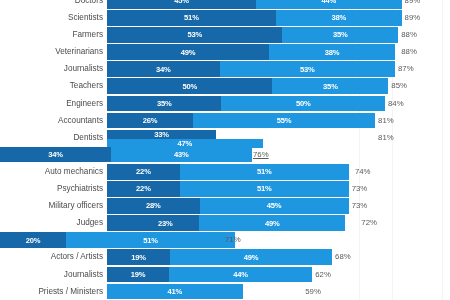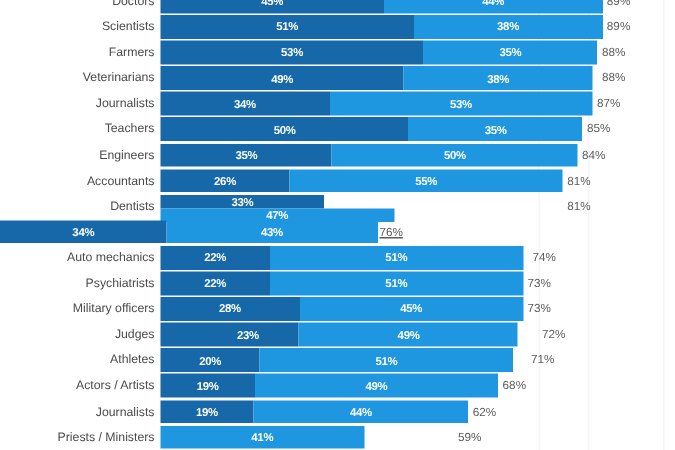--- a/index.html
+++ b/index.html
@@ -296,31 +296,30 @@
               <span class="seg-val">23%</span>
             </div>
             <div class="seg seg-b" style="width: 68.0556%;">
               <span class="seg-val">49%</span>
             </div>
           </div>
           <div class="total" style="left: 238.32px; padding-left: 16px;">72%</div>
         </div>
       </div>
       <div class="row">
-        <div class="cat-label">Athletes</div>
         <div class="bar-area">
           <div class="bar" style="width: 235.01px;">
             <div class="seg seg-a" style="width: 28.169%;">
               <span class="seg-val">20%</span>
             </div>
             <div class="seg seg-b" style="width: 71.831%;">
               <span class="seg-val">51%</span>
             </div>
           </div>
-          <div class="total" style="left: 244px;">71%</div>
+          <div class="total" style="left: 222px;">71%</div>
         </div>
       </div>
       <div class="row">
         <div class="cat-label">Actors / Artists</div>
         <div class="bar-area">
           <div class="bar" style="width: 225.08px;">
             <div class="seg seg-a" style="width: 27.9412%;">
               <span class="seg-val">19%</span>
             </div>
             <div class="seg seg-b" style="width: 72.0588%;">

